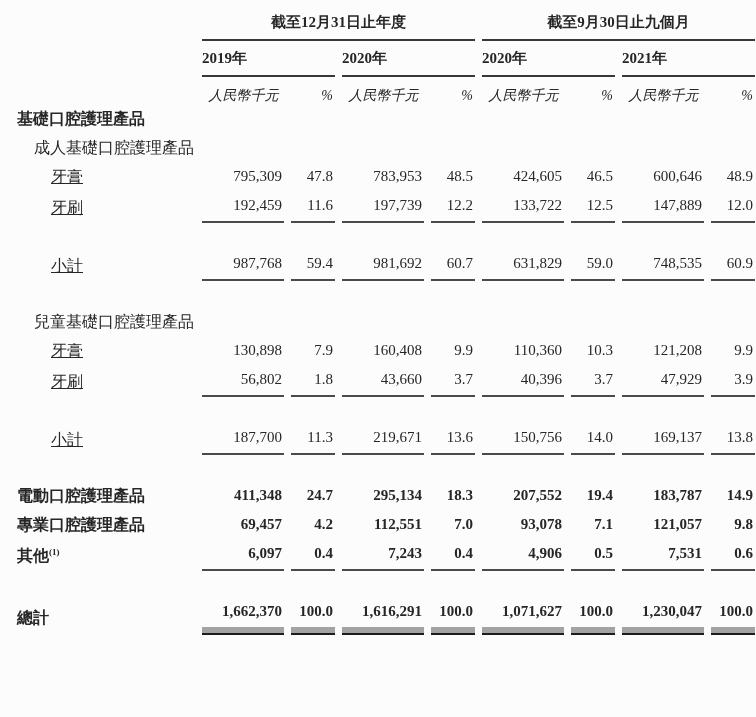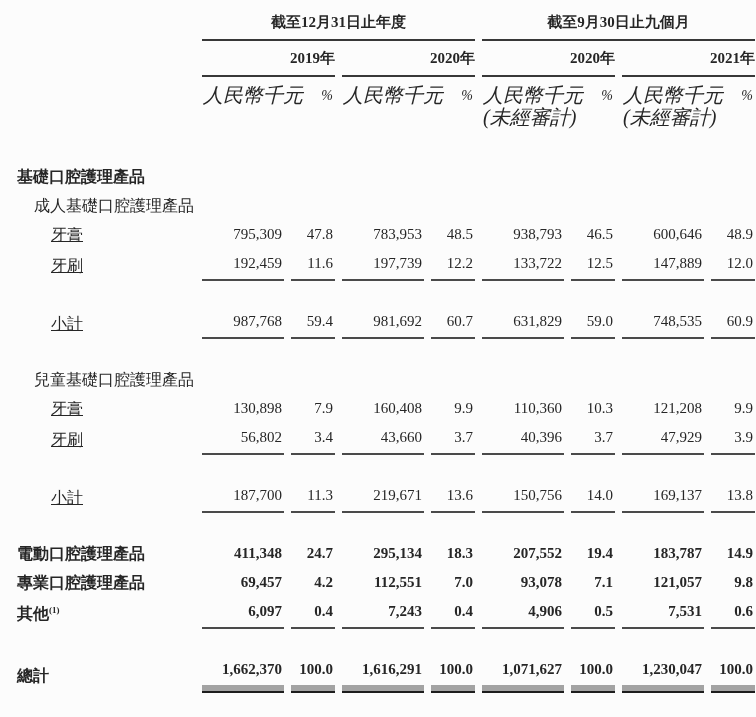--- a/index.html
+++ b/index.html
@@ -35,28 +35,28 @@
     font-weight: bold;
     font-size: 15px;
     text-align: center;
     padding: 5px 0 7px;
     border-bottom: 2px solid #383838;
     white-space: nowrap;
   }
   .yr {
     font-weight: bold;
     font-size: 15px;
-    text-align: right;
+    text-align: left;
     padding: 8px 0 7px;
     border-bottom: 2px solid #383838;
   }
   .unit {
     font-style: italic;
-    font-size: 20px;
-    text-align: right;
+    font-size: 14px;
+    text-align: center;
     padding: 9px 0 0 1px;
     white-space: nowrap;
   }
   .pct-h {
     font-style: italic;
     font-size: 14px;
     text-align: right;
     padding: 9px 2px 0 0;
   }
   tr.note-row td { padding-bottom: 36px; }
@@ -124,46 +124,35 @@
         <td class="lbl"></td>
         <td class="unit">人民幣千元</td>
         <td class="pct-h">%</td>
         <td class="unit">人民幣千元</td>
         <td class="pct-h">%</td>
         <td class="unit">人民幣千元</td>
         <td class="pct-h">%</td>
         <td class="unit">人民幣千元</td>
         <td class="pct-h">%</td>
       </tr>
-      <tr class="note-row">
-        <td class="lbl"></td>
-        <td></td>
-        <td></td>
-        <td></td>
-        <td></td>
-        <td class="unit">(未經審計)</td>
-        <td></td>
-        <td class="unit">(未經審計)</td>
-        <td></td>
-      </tr>
     </thead>
     <tbody id="table-body">
         <tr>
           <td class="lbl ind0 b" colspan="9">基礎口腔護理產品</td>
         </tr>
         <tr>
           <td class="lbl ind1" colspan="9">成人基礎口腔護理產品</td>
         </tr>
         <tr>
           <td class="lbl ind2">牙膏</td>
           <td class="num">795,309</td>
           <td class="num">47.8</td>
           <td class="num">783,953</td>
           <td class="num">48.5</td>
-          <td class="num">938,793</td>
+          <td class="num">424,605</td>
           <td class="num">46.5</td>
           <td class="num">600,646</td>
           <td class="num">48.9</td>
         </tr>
         <tr>
           <td class="lbl ind2">牙刷</td>
           <td class="num rs">192,459</td>
           <td class="num rs">11.6</td>
           <td class="num rs">197,739</td>
           <td class="num rs">12.2</td>
@@ -199,21 +188,21 @@
           <td class="num">160,408</td>
           <td class="num">9.9</td>
           <td class="num">110,360</td>
           <td class="num">10.3</td>
           <td class="num">121,208</td>
           <td class="num">9.9</td>
         </tr>
         <tr>
           <td class="lbl ind2">牙刷</td>
           <td class="num rs">56,802</td>
-          <td class="num rs">3.4</td>
+          <td class="num rs">1.8</td>
           <td class="num rs">43,660</td>
           <td class="num rs">3.7</td>
           <td class="num rs">40,396</td>
           <td class="num rs">3.7</td>
           <td class="num rs">47,929</td>
           <td class="num rs">3.9</td>
         </tr>
         <tr class="spacer">
           <td colspan="9"></td>
         </tr>

